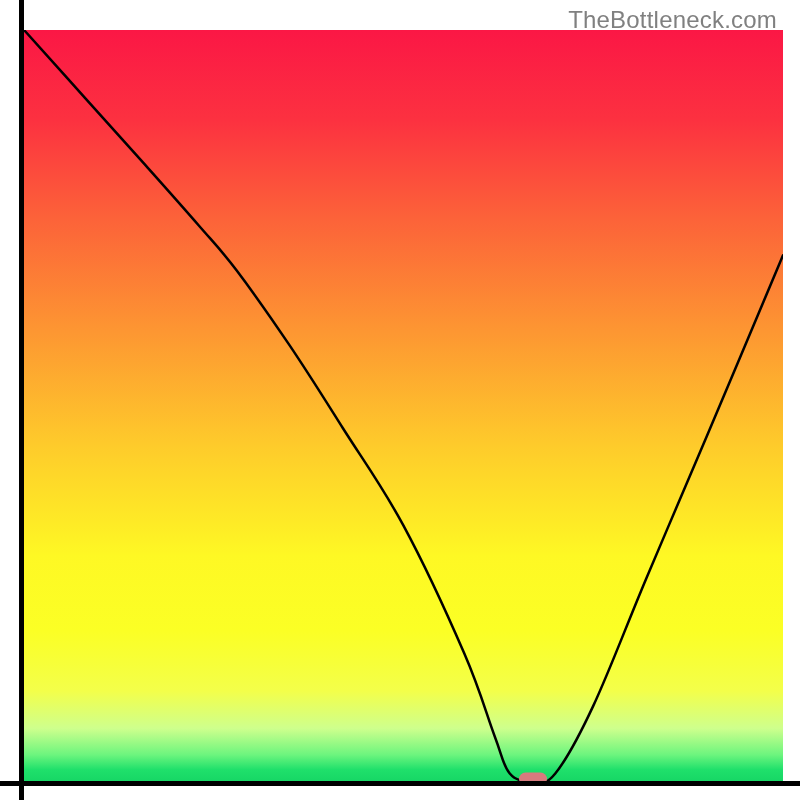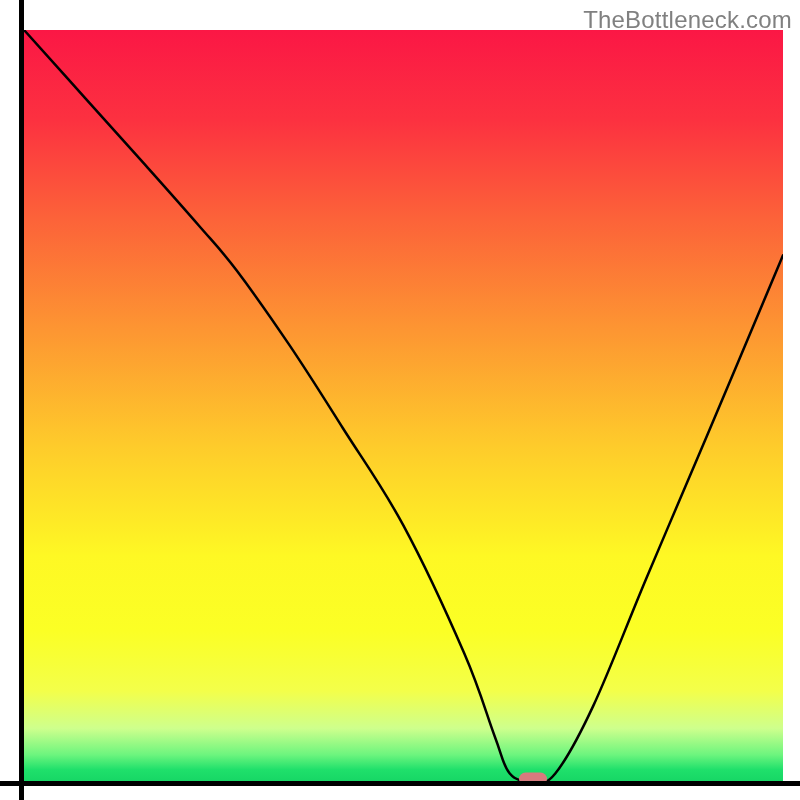--- a/index.html
+++ b/index.html
@@ -28,21 +28,21 @@
   .plot-area {
     position: absolute;
     left: 24px;
     top: 30px;
     width: 759px;
     height: 751px;
   }
   .watermark {
     position: absolute;
     top: 6px;
-    right: 8px;
+    right: 23px;
     font-family: Arial, Helvetica, sans-serif;
     font-size: 24px;
     color: #808080;
     letter-spacing: 0.2px;
     margin-left: 28px;
   }
   .marker {
     position: absolute;
     width: 28px;
     height: 13px;

